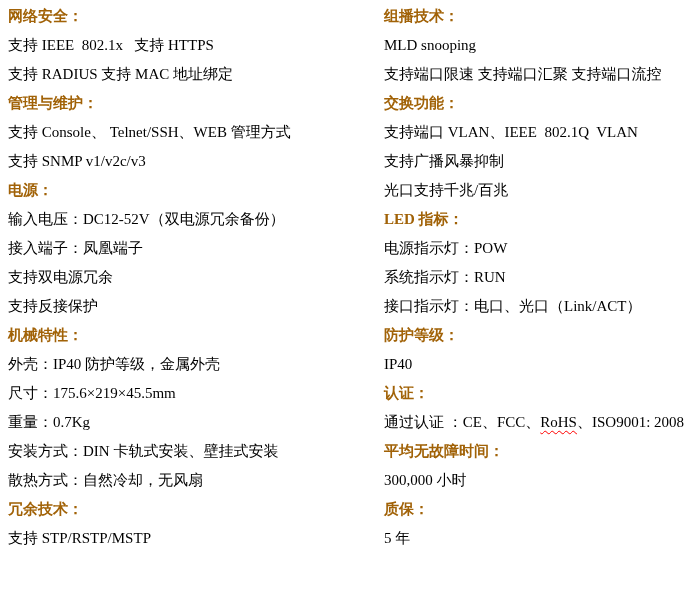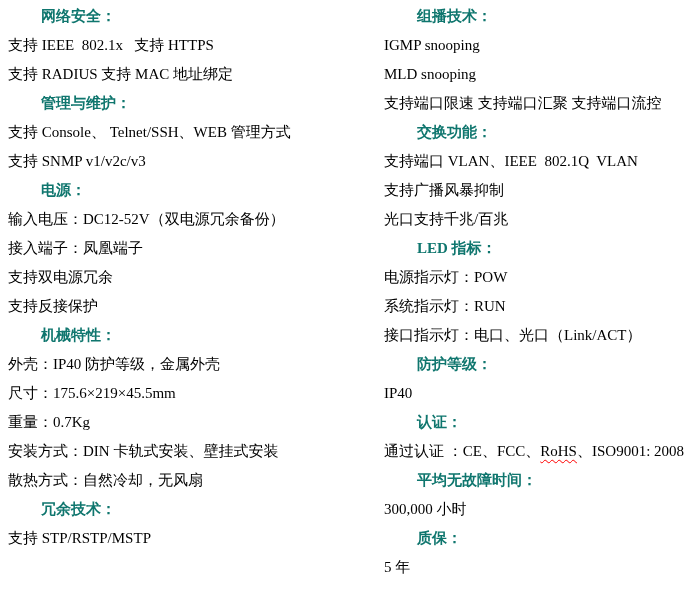--- a/index.html
+++ b/index.html
@@ -23,23 +23,22 @@
   }
   .col-left  { left: 8px;   width: 386px; }
   .col-right { left: 384px; width: 288px; }
   .line {
     height: 29px;
     line-height: 29px;
     white-space: pre;
     overflow: visible;
   }
   .title {
-    color: #0f766e;
+    color: #a16207;
     font-weight: bold;
-    margin-left: 33px;
   }
   .misspelled {
     text-decoration: underline;
     text-decoration-style: wavy;
     text-decoration-color: #FF0000;
     text-decoration-thickness: 1px;
     text-underline-offset: 3px;
   }
   .clip-mask {
     position: absolute;
@@ -76,21 +75,20 @@
     <div class="line">重量：0.7Kg</div>
     <div class="line">安装方式：DIN 卡轨式安装、壁挂式安装</div>
     <div class="line">散热方式：自然冷却，无风扇</div>
 
     <div class="line title">冗余技术：</div>
     <div class="line">支持 STP/RSTP/MSTP</div>
   </div>
 
   <div class="col col-right">
     <div class="line title">组播技术：</div>
-    <div class="line">IGMP snooping</div>
     <div class="line">MLD snooping</div>
 
     <div class="line">支持端口限速 支持端口汇聚 支持端口流控</div>
     <div class="line title">交换功能：</div>
     <div class="line">支持端口 VLAN、IEEE  802.1Q  VLAN</div>
     <div class="line">支持广播风暴抑制</div>
     <div class="line">光口支持千兆/百兆</div>
 
     <div class="line title">LED 指标：</div>
     <div class="line">电源指示灯：POW</div>

